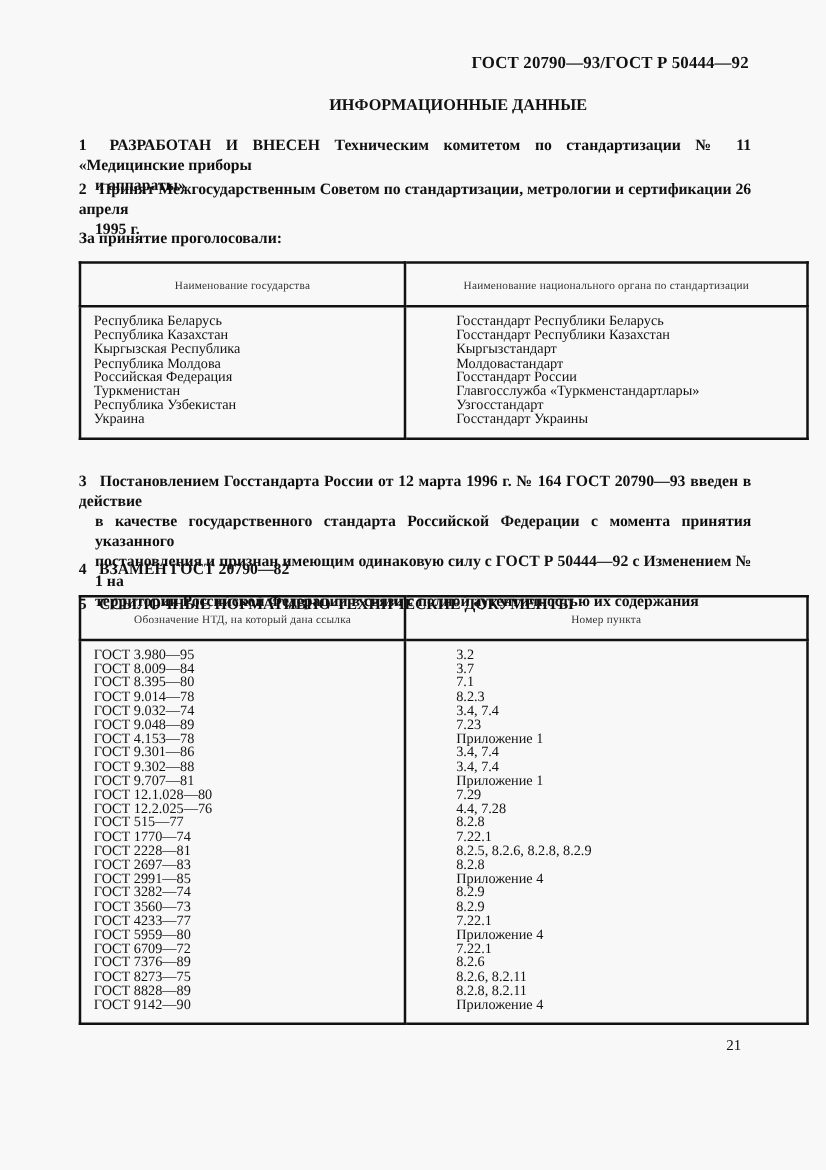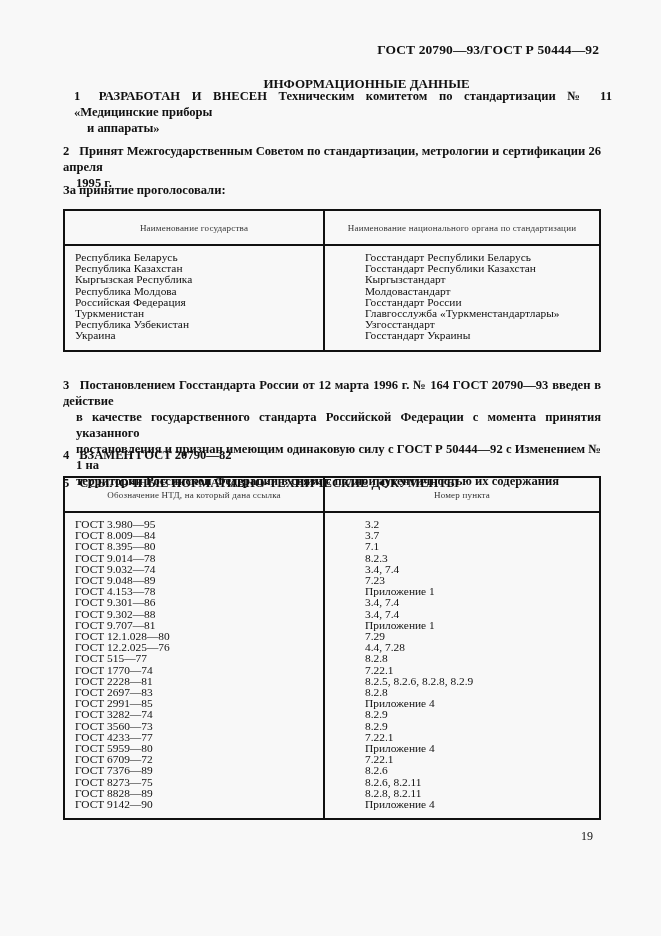--- a/index.html
+++ b/index.html
@@ -23,21 +23,21 @@
   .para {
     position: absolute; left: 63px; width: 538px;
     font-weight: bold; font-size: 12.6px; line-height: 16px;
     text-align: justify;
   }
   .para .num { display: inline-block; width: 13px; }
   .para .indent { padding-left: 13px; display: block; }
   .voted { position: absolute; left: 63px; top: 183px; font-weight: bold; font-size: 12.6px; }
 
   table.doc-table {
-    position: absolute; left: 63px; width: 538px;
+    position: absolute; left: 63px; width: 584px;
     border-collapse: collapse;
     font-size: 11.4px;
   }
   table.doc-table th {
     font-weight: normal; font-size: 9px; color: #333;
     border: 2px solid #111; height: 31px; vertical-align: middle; text-align: center;
     letter-spacing: 0.2px;
   }
   table.doc-table td {
     border-left: 2px solid #111; border-right: 2px solid #111; border-bottom: 2px solid #111;
@@ -48,21 +48,21 @@
   .page-number { position: absolute; top: 829px; left: 581px; font-size: 12px; }
 </style>
 </head>
 <body>
 
 <div class="page">
 
   <div class="running-head">ГОСТ 20790—93/ГОСТ Р 50444—92</div>
   <div class="section-title">ИНФОРМАЦИОННЫЕ ДАННЫЕ</div>
 
-  <div class="para" style="top:88px;margin-left:11px;">
+  <div class="para" style="top:108px;">
     <span class="num">1</span>
     <span>РАЗРАБОТАН И ВНЕСЕН Техническим комитетом по стандартизации № 11 «Медицинские приборы</span>
     <span class="indent">и аппараты»</span>
   </div>
 
   <div class="para" style="top:143px;">
     <span class="num">2</span>
     <span>Принят Межгосударственным Советом по стандартизации, метрологии и сертификации 26 апреля</span>
     <span class="indent">1995 г.</span>
   </div>
@@ -182,14 +182,14 @@
             <span class="row-line">7.22.1</span>
             <span class="row-line">8.2.6</span>
             <span class="row-line">8.2.6, 8.2.11</span>
             <span class="row-line">8.2.8, 8.2.11</span>
             <span class="row-line">Приложение 4</span>
           </td>
       </tr>
     </tbody>
   </table>
 
-  <div class="page-number">19</div>
+  <div class="page-number">21</div>
 </div>
 
 </body></html>

